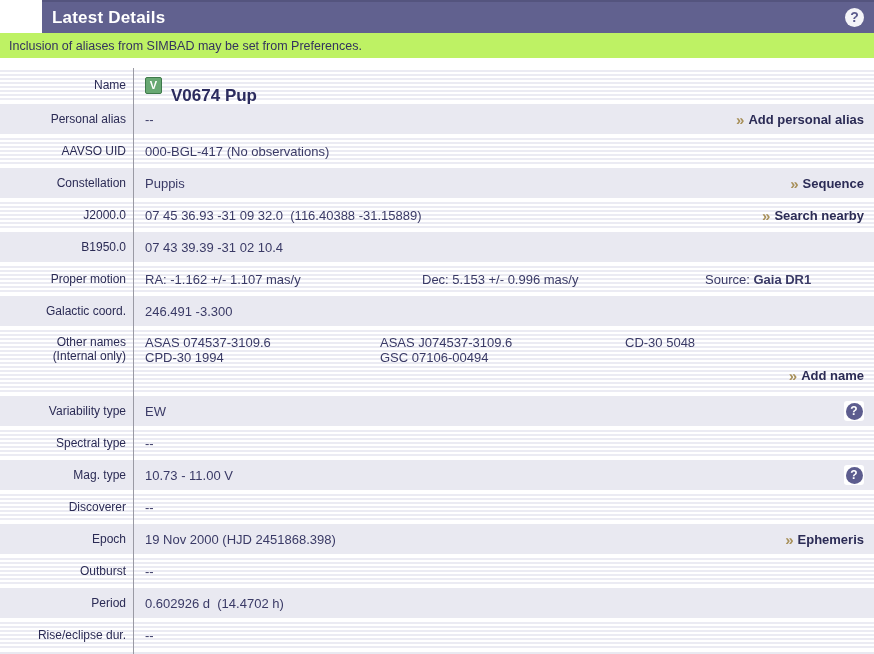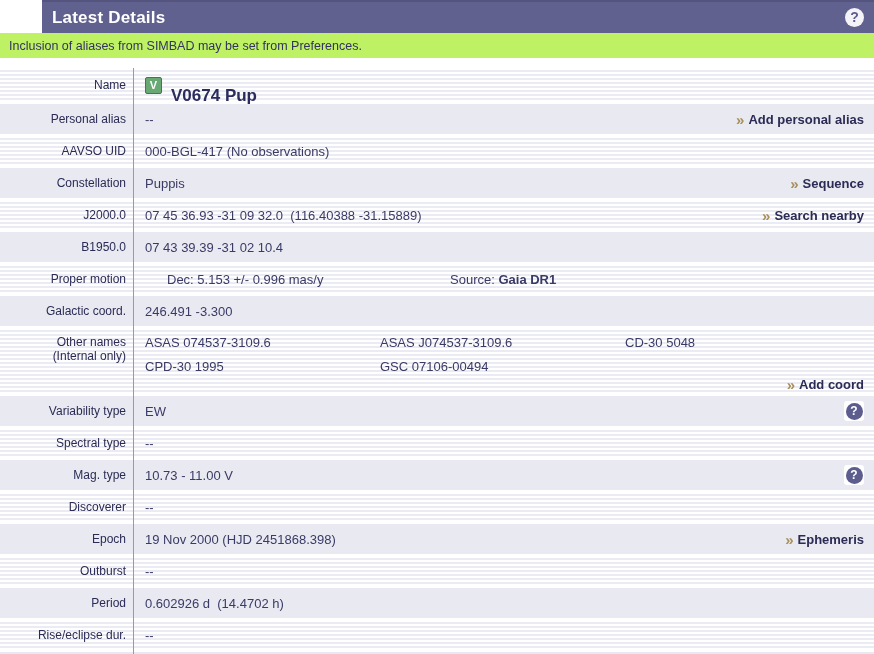--- a/index.html
+++ b/index.html
@@ -73,21 +73,21 @@
   
   .pm-ra { width:255px; flex:none; }
   .pm-dec { width:283px; flex:none;margin-left:22px; }
   .pm-src { flex:1; }
   .bold { font-weight:bold; }
   
   .other-val {
     flex:1; display:flex; flex-direction:column; padding:7px 10px 4px 12px; min-width:0;
   }
   .names-grid {
-    display:grid; grid-template-columns:235px 245px 1fr; row-gap:9px;
+    display:grid; grid-template-columns:235px 245px 1fr; row-gap:0;
     font-size:13px; color:#3a3a66;
   }
   .names-grid span { white-space:nowrap; }
   .other-link-line { display:flex; justify-content:flex-end; margin-top:3px; }
 </style>
 </head>
 <body>
 
 <div class="page">
 
@@ -175,20 +175,21 @@
       <div class="val-cell">
           <span class="val">07 43 39.39 -31 02 10.4</span>
         </div>
     </div>
 
     <div class="row striped">
       <div class="lbl-cell">
           <span class="lbl">Proper motion</span>
         </div>
       <div class="val-cell">
+        <span class="val pm-ra">RA: -1.162 +/- 1.107 mas/y</span>
         <span class="val pm-dec">Dec: 5.153 +/- 0.996 mas/y</span>
         <span class="val pm-src"><span>Source: </span><span class="bold">Gaia DR1</span></span>
       </div>
     </div>
 
     <div class="row lav">
       <div class="lbl-cell">
           <span class="lbl">Galactic coord.</span>
         </div>
       <div class="val-cell">
@@ -199,28 +200,28 @@
     <div class="row row-other striped">
       <div class="lbl-cell" style="justify-content:flex-start; padding-top:7px;">
         <span class="lbl">Other names</span>
         <span class="sublbl">(Internal only)</span>
       </div>
       <div class="other-val">
         <div class="names-grid">
           <span>ASAS 074537-3109.6</span>
           <span>ASAS J074537-3109.6</span>
           <span>CD-30 5048</span>
-          <span>CPD-30 1995</span>
+          <span>CPD-30 1994</span>
           <span>GSC 07106-00494</span>
           <span></span>
         </div>
         <div class="other-link-line">
           <a class="action-link">
             <span class="chev">»</span>
-            <span>Add coord</span>
+            <span>Add name</span>
           </a>
         </div>
       </div>
     </div>
 
     <div class="row lav">
       <div class="lbl-cell">
           <span class="lbl">Variability type</span>
         </div>
       <div class="val-cell">

